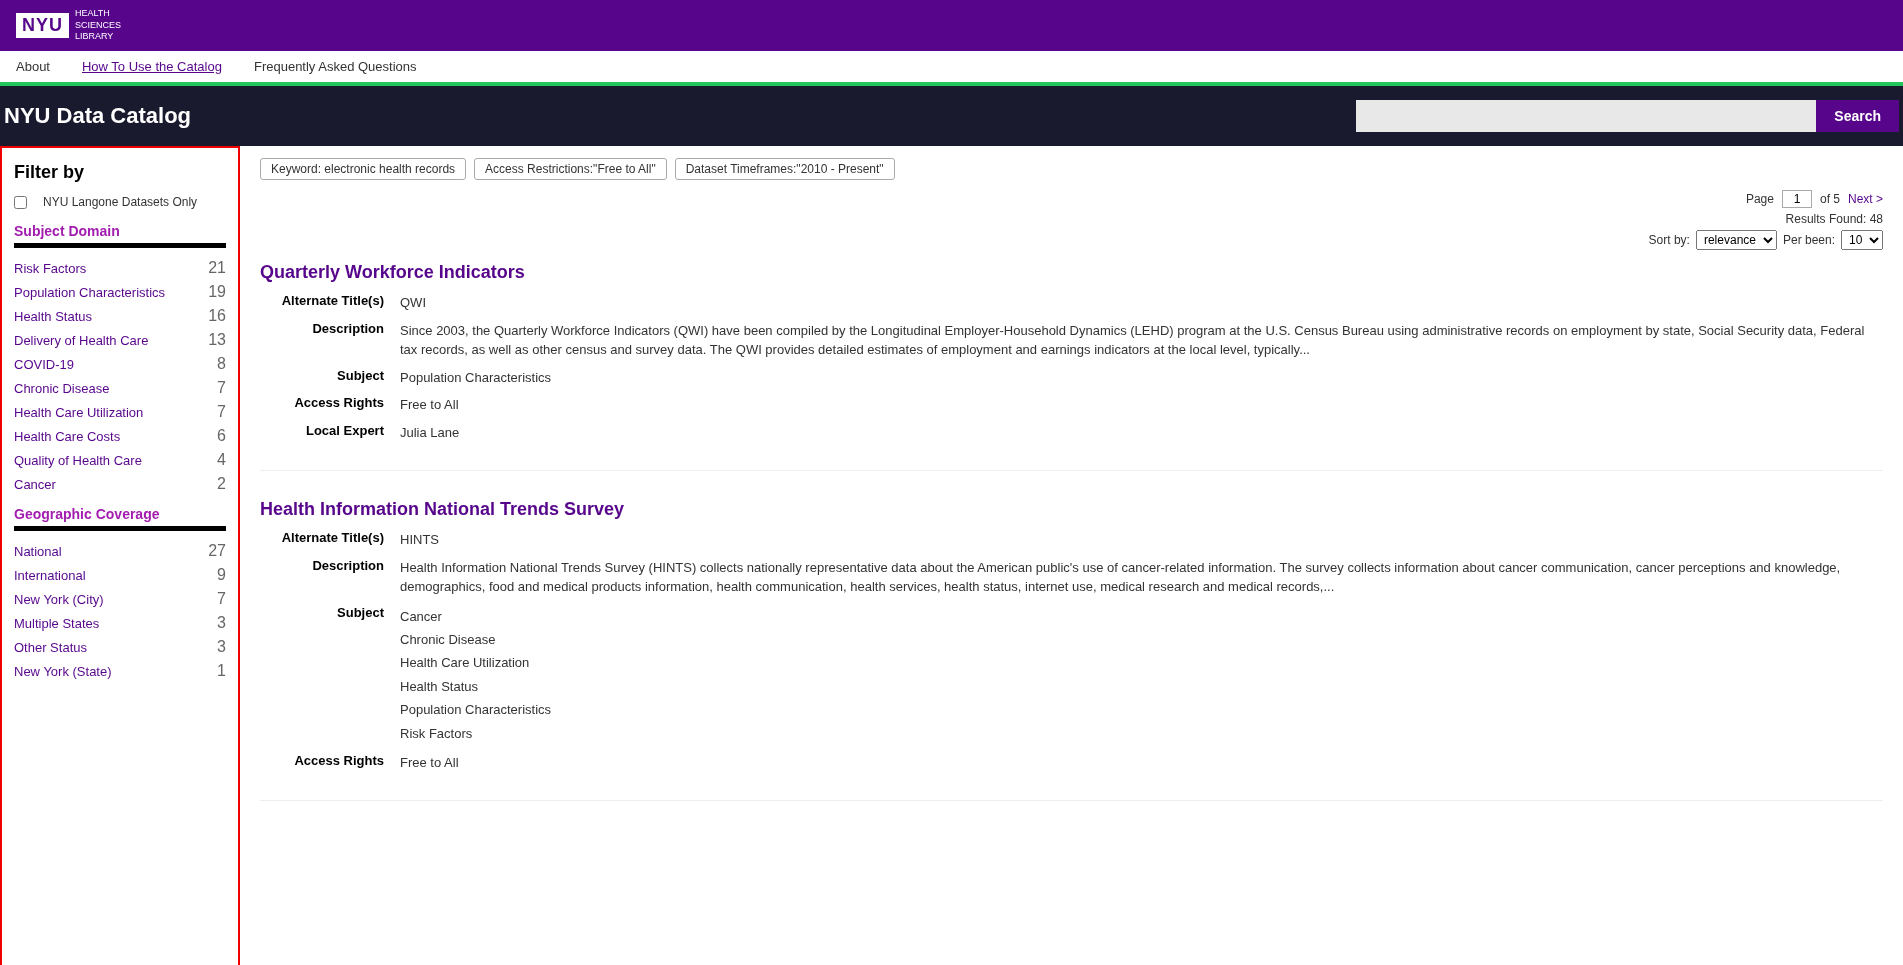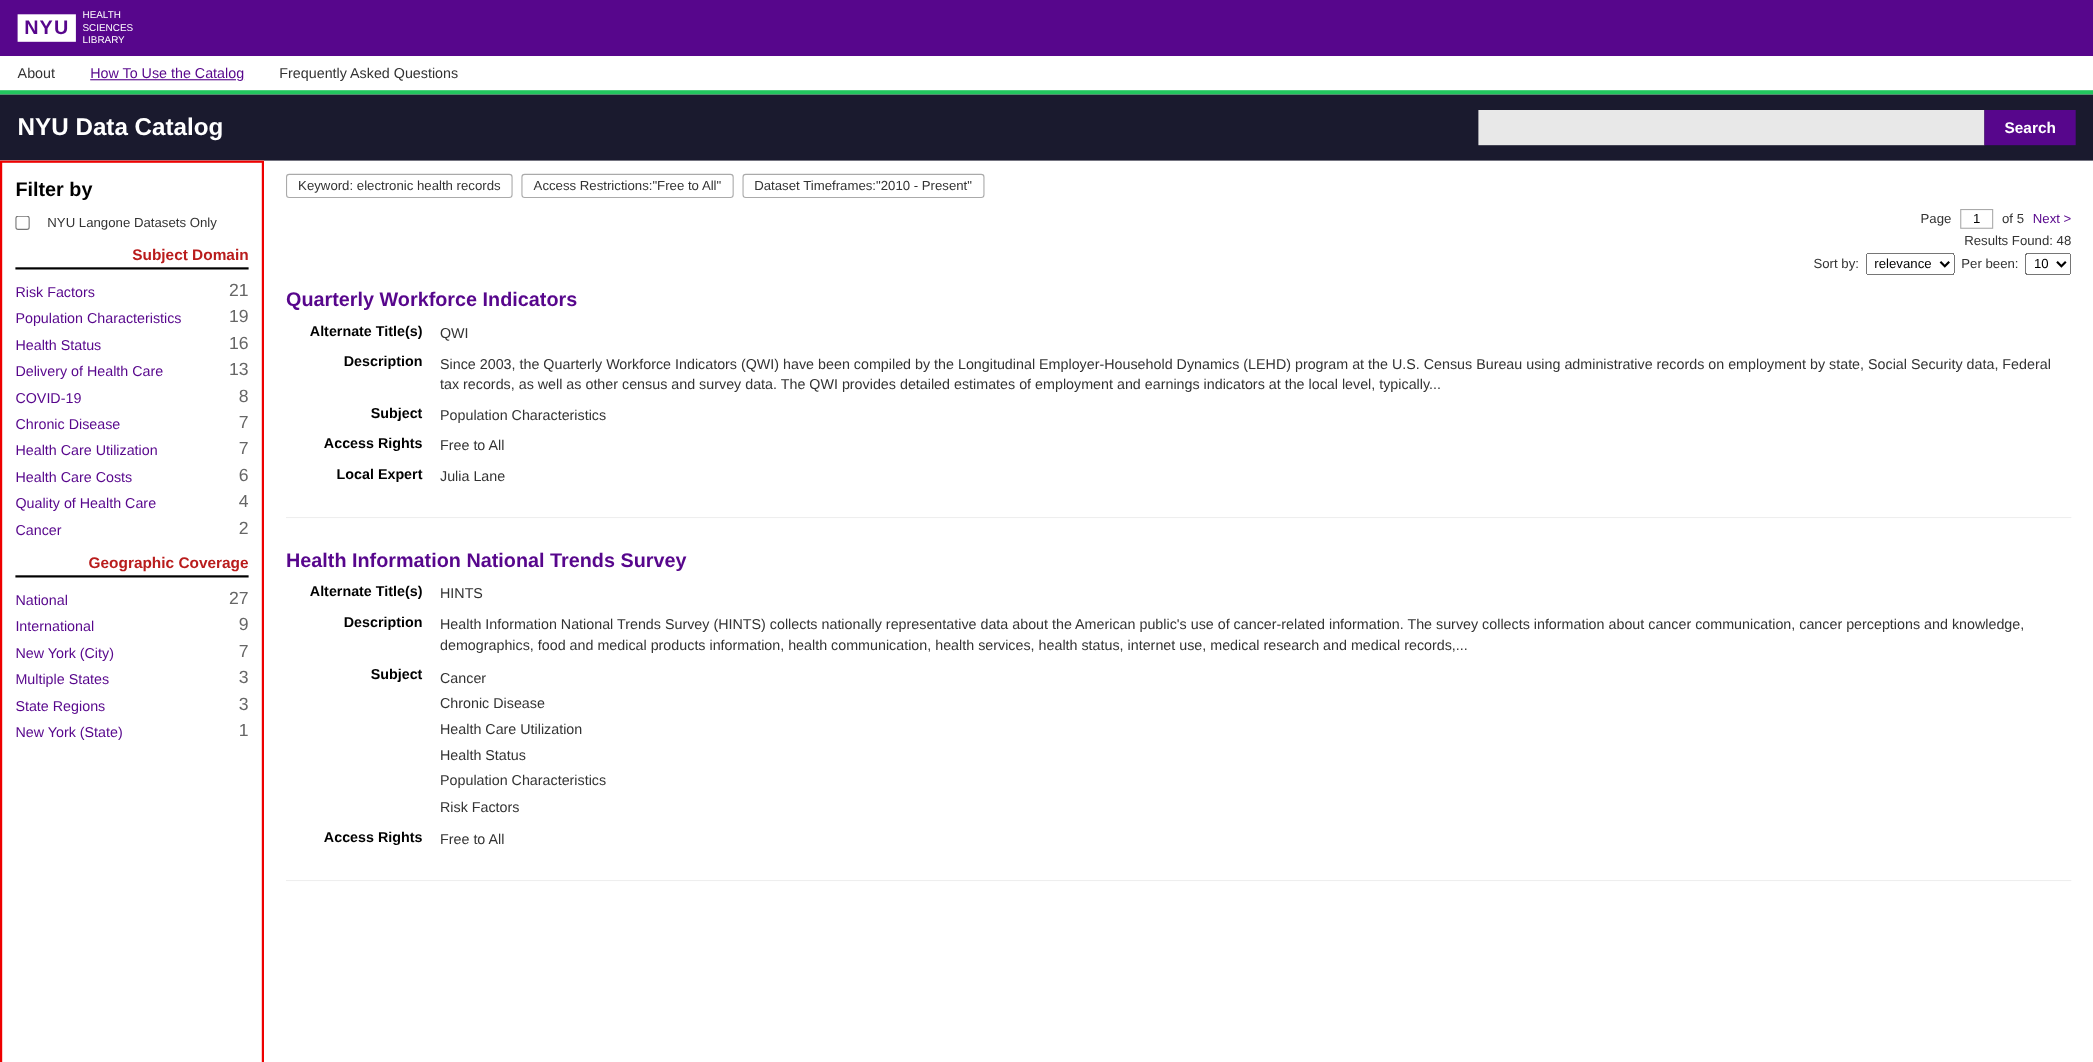--- a/index.html
+++ b/index.html
@@ -43,21 +43,21 @@
     .nav-bar a {
       color: #333;
       text-decoration: none;
       font-size: 13px;
     }
     .nav-bar a.active { color: #57068c; }
 
     
     .catalog-header {
       background: #1a1a2e;
-      padding: 14px 16px;
+      padding: 14px 4px;
       display: flex;
       align-items: center;
       justify-content: space-between;
     }
     .catalog-title {
       color: #fff;
       font-size: 22px;
       font-weight: bold;
     }
     .search-area {
@@ -108,26 +108,25 @@
       display: flex;
       align-items: center;
       gap: 16px;
       margin-bottom: 14px;
       font-size: 12px;
     }
     .nyu-langone-check input { cursor: pointer; }
     .sidebar-section-title {
       font-size: 14px;
       font-weight: bold;
-      color: #b91c1c;
-      border-bottom: 2px solid #000000;
+      color: #a21caf;
+      border-bottom: 5px solid #000000;
       padding-bottom: 4px;
       margin-bottom: 8px;
       margin-top: 10px;
-      text-align: right;
     }
     .sidebar-item {
       display: flex;
       justify-content: space-between;
       align-items: center;
       padding: 3px 0;
     }
     .sidebar-item-label {
       color: #57068c;
       cursor: pointer;
@@ -333,21 +332,21 @@
         </div>
         <div class="sidebar-item">
           <a class="sidebar-item-label" href="#">New York (City)</a>
                      <span class="sidebar-item-count">7</span>
         </div>
         <div class="sidebar-item">
           <a class="sidebar-item-label" href="#">Multiple States</a>
                      <span class="sidebar-item-count">3</span>
         </div>
         <div class="sidebar-item">
-          <a class="sidebar-item-label" href="#">State Regions</a>
+          <a class="sidebar-item-label" href="#">Other Status</a>
                      <span class="sidebar-item-count">3</span>
         </div>
         <div class="sidebar-item">
           <a class="sidebar-item-label" href="#">New York (State)</a>
                      <span class="sidebar-item-count">1</span>
         </div>
       </div>
   </div>
 
   <div class="content-area">

